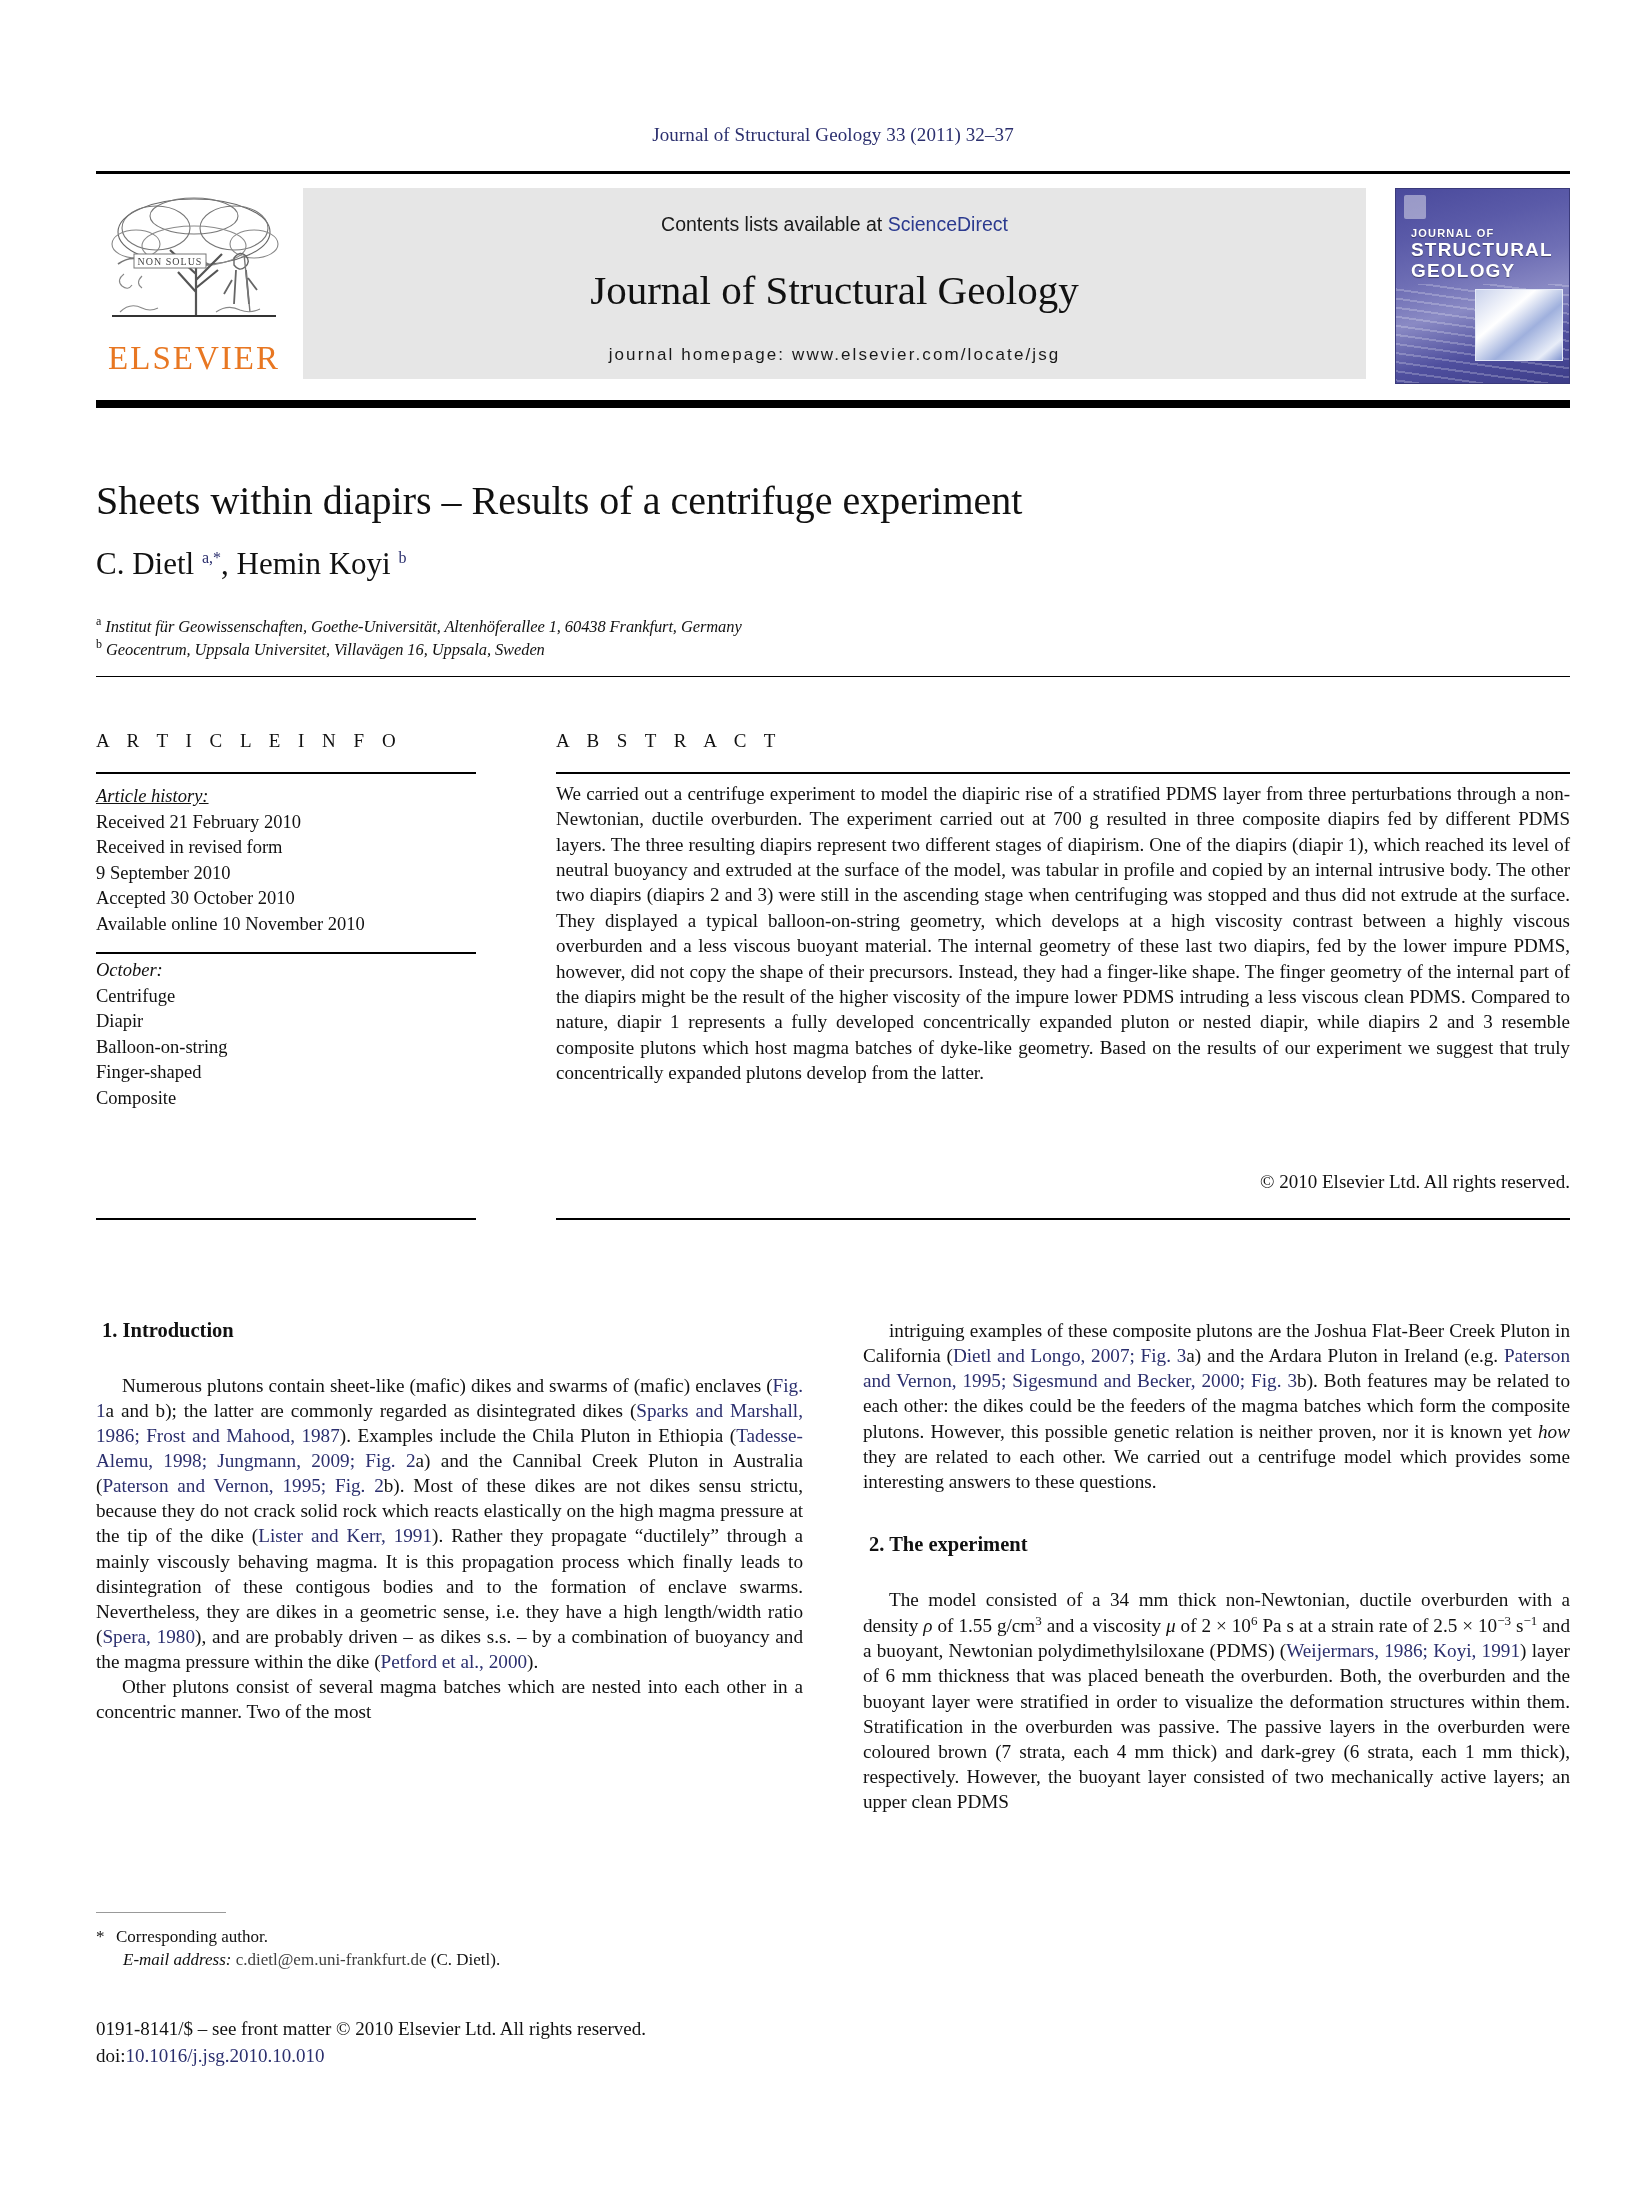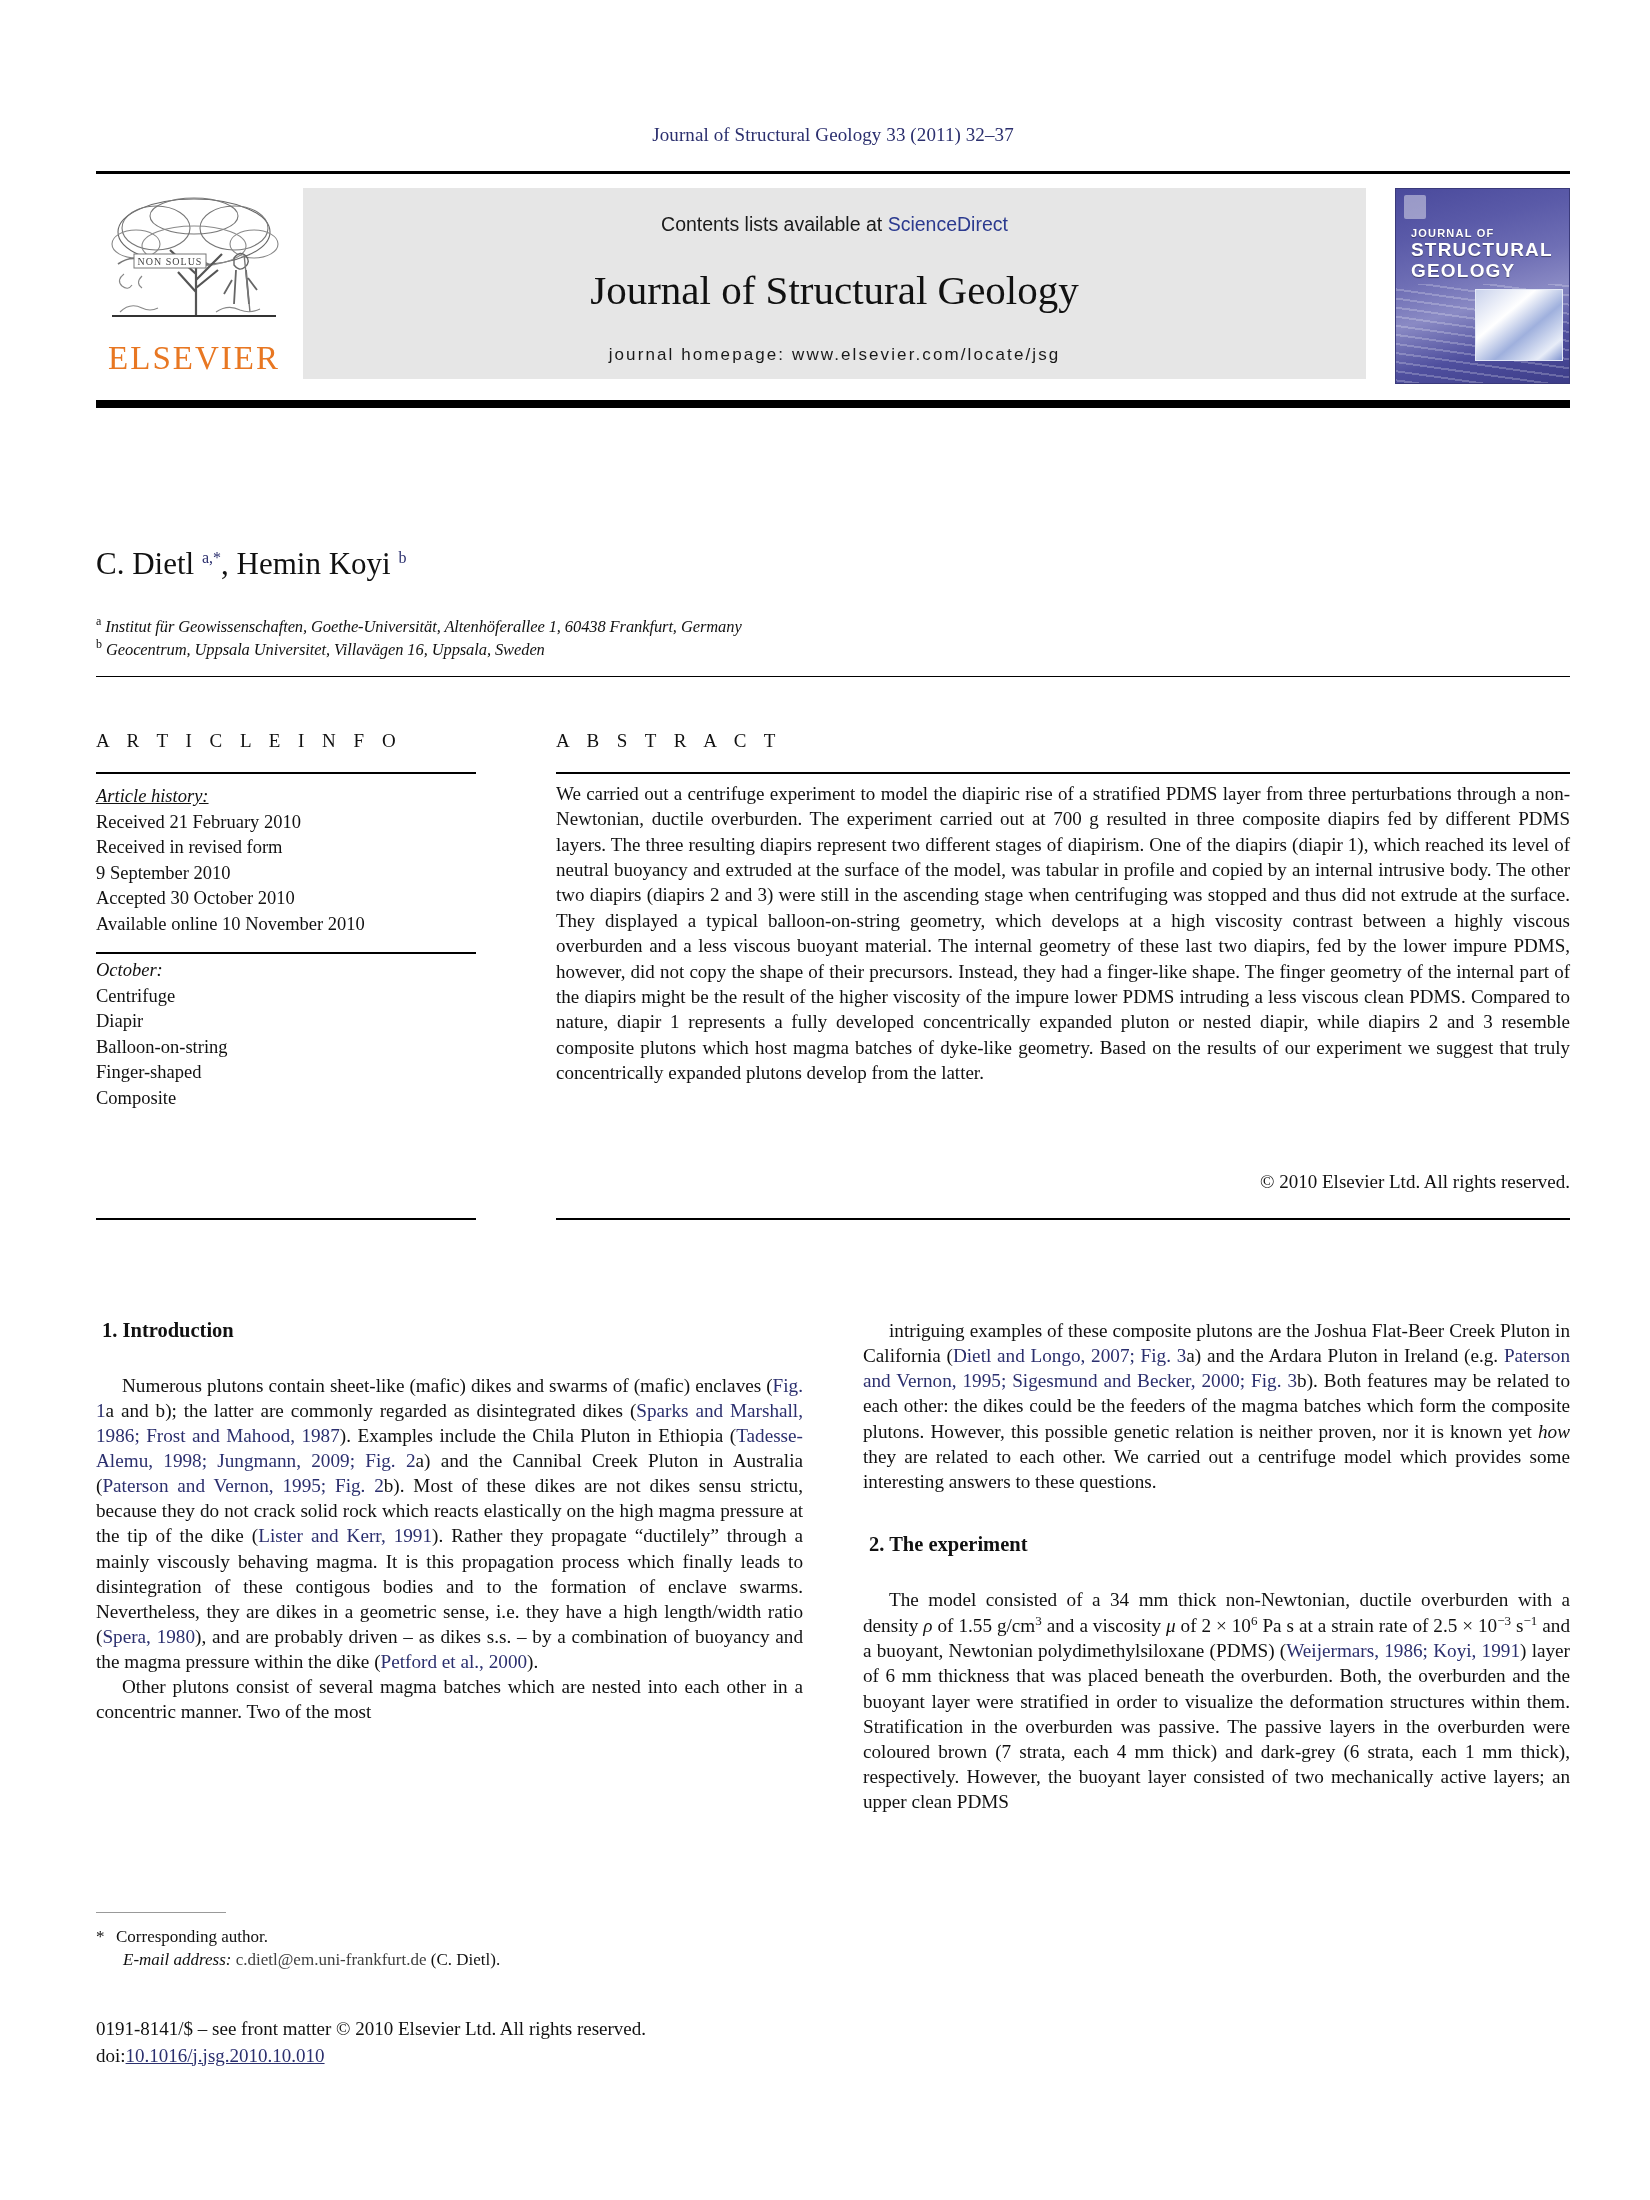--- a/index.html
+++ b/index.html
@@ -315,21 +315,21 @@
 
   .frontmatter {
     position: absolute;
     left: 88px;
     top: 2016px;
     width: 760px;
     font-size: 19px;
     line-height: 1.4;
     color: #111;
   }
-  .frontmatter .doi { color: #2b2f6e; text-decoration: underline; }
+  .frontmatter .doi { color: #2b2f6e; }
 </style>
 </head>
 <body>
 
 <div class="page">
 
   <div class="runninghead">Journal of Structural Geology 33 (2011) 32–37</div>
 
   <div class="masthead">
     <div class="masthead-inner">
@@ -382,20 +382,21 @@
         <div class="cover-t2">STRUCTURAL</div>
         <div class="cover-t3">GEOLOGY</div>
         <div class="cover-waves"></div>
         <div class="cover-inset"></div>
       </div>
 
     </div>
   </div>
   <div class="masthead-rule-bottom"></div>
 
+  <div class="title">Sheets within diapirs – Results of a centrifuge experiment</div>
   <div class="authors">C. Dietl <sup>a,*</sup>, Hemin Koyi <sup>b</sup></div>
   <div class="affil affil-a"><sup>a</sup> <span>Institut für Geowissenschaften, Goethe-Universität, Altenhöferallee 1, 60438 Frankfurt, Germany</span></div>
   <div class="affil affil-b"><sup>b</sup> <span>Geocentrum, Uppsala Universitet, Villavägen 16, Uppsala, Sweden</span></div>
 
   <div class="rule-thin-1"></div>
 
   <div class="sec-head info-head">A R T I C L E  I N F O</div>
   <div class="sec-head abs-head">A B S T R A C T</div>
   <div class="rule-info"></div>
   <div class="rule-abs"></div>

